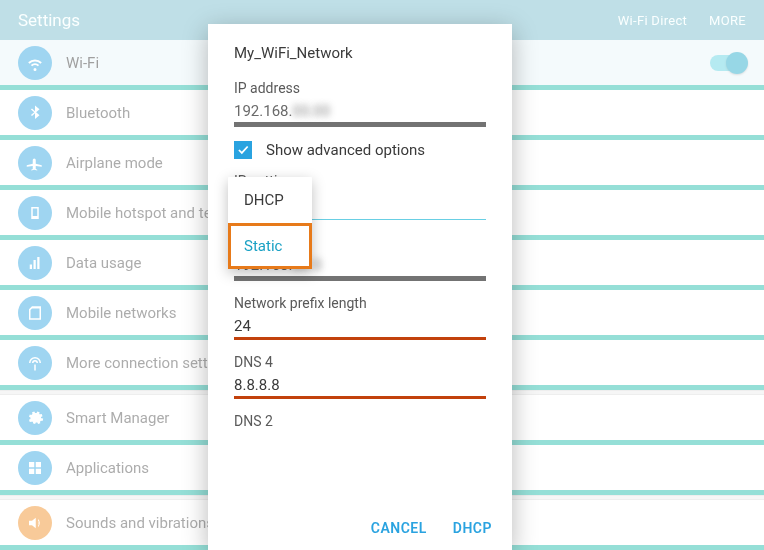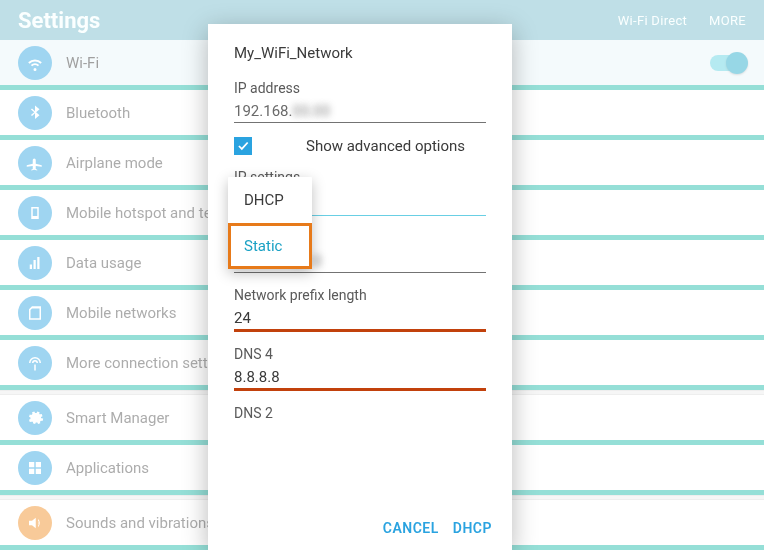--- a/index.html
+++ b/index.html
@@ -1,21 +1,21 @@
 <!DOCTYPE html>
 <html><head>
 <meta charset="utf-8">
 <style>
   * { box-sizing: border-box; margin: 0; padding: 0; font-family: "Helvetica Neue", Roboto, Arial, sans-serif; -webkit-font-smoothing: antialiased; }
   html, body { width: 764px; height: 550px; overflow: hidden; background: #ffffff; }
   .screen { position: relative; width: 764px; height: 550px; background: #ffffff; }
 
   
   .appbar { position: absolute; left:0; right:0; top:0; height: 40px; background: #72b9c9; color: #f6ffff; display:flex; align-items:center; padding: 0 18px; }
-  .appbar .title { font-size: 22px; font-weight: 700; }
+  .appbar .title { font-size: 17px; font-weight: 400; }
   .appbar .spacer { flex: 1; }
   .appbar .action { font-size: 13px; margin-left: 22px; cursor: pointer; letter-spacing: .3px; }
 
   
   .sidebar { position:absolute; left:0; top:40px; width: 764px; }
   .row { height: 50px; display:flex; align-items:center; padding-left: 18px; font-size: 15px; color:#474747; border-bottom: 5px solid #14b8a6; cursor:pointer; }
   .row.active { background: #e7f4f8; color:#2c2c2c; }
   .row .icon-wrap { width: 34px; height:34px; border-radius:50%; background:#2aa3e0; display:flex; align-items:center; justify-content:center; margin-right: 14px; flex-shrink:0; }
   .row .icon-wrap.orange { background:#f08b1d; }
   .row .icon-wrap svg { width:18px; height:18px; fill:#ffffff; }
@@ -25,29 +25,29 @@
   .divider { height:5px; background:#ebebeb; border-top:1px solid #d9d9d9; border-bottom:1px solid #d9d9d9;}
 
   
   .scrim { position:absolute; inset:0; background:rgba(255,255,255,0.55); }
 
   
   .dialog { position:absolute; left:208px; top:24px; width:304px; height:526px; background:#ffffff; box-shadow:0 6px 24px rgba(0,0,0,.28); padding: 20px 26px 0 26px; color:#3a3a3a; }
   .dialog .ssid { font-size:15px; color:#3b3b3b; margin-bottom:18px; }
   .field-group { margin-bottom:14px; }
   .lbl { font-size:14px; color:#5a5a5a; margin-bottom:2px; display:block;}
-  .val { font-size:15px; color:#6a6a6a; border-bottom:1px solid #737373; padding: 4px 0 2px 0; min-height:22px; }
+  .val { font-size:15px; color:#6a6a6a; border-bottom:5px solid #737373; padding: 4px 0 2px 0; min-height:22px; }
   .val.blur span.b { color:transparent; text-shadow:0 0 6px rgba(120,120,120,.9);}
-  .adv-row { display:flex; align-items:center; margin:10px 0 14px 0; cursor:pointer;gap:40px;}
+  .adv-row { display:flex; align-items:center; margin:10px 0 14px 0; cursor:pointer;}
   .chk { width:18px;height:18px;border:2px solid #2aa3e0; background:#2aa3e0; margin-right:14px; display:flex; align-items:center; justify-content:center;}
   .chk svg{ width:14px;height:14px; stroke:#fff; stroke-width:3; fill:none;}
   .adv-row .t { font-size:15px; color:#3a3a3a;}
   .select-line { font-size:15px; color:#4a4a4a; border-bottom:1px solid #69cfe4; padding:6px 0 4px 0; margin-bottom:14px; position:relative;}
   .input-plain { font-size:15px; color:#3a3a3a; border:none; border-bottom:3px solid #c2410c; width:100%; padding:4px 0 2px 0; outline:none;}
-  .btnbar { position:absolute; right:20px; bottom:14px; display:flex; gap:14px;}
+  .btnbar { position:absolute; right:20px; bottom:14px; display:flex; gap:26px;}
   .btnbar .btn { color:#2aa3e0; font-size:14px; font-weight:600; letter-spacing:.5px; cursor:pointer; background:none; border:none;}
 
   
   .menu { position:absolute; left:228px; top:177px; width:84px; background:#ffffff; box-shadow:0 4px 14px rgba(0,0,0,.25); border-radius:1px; }
   .menu .item { padding:14px 16px; font-size:15px; color:#3a3a3a; cursor:pointer;}
   .menu .item.selected { color:#1aa1c4; outline:3px solid #e77a1a; outline-offset:-3px;}
 </style>
 </head>
 <body>
 <div class="screen">

